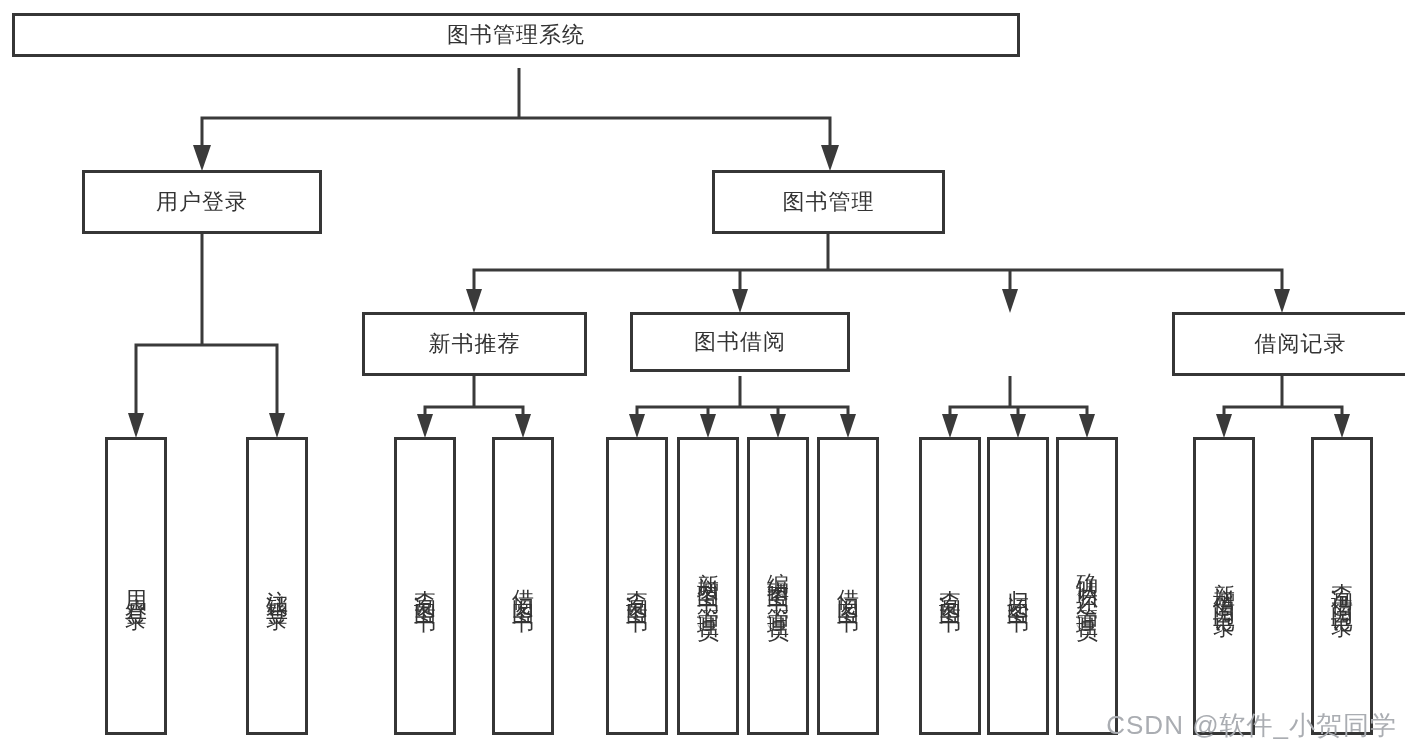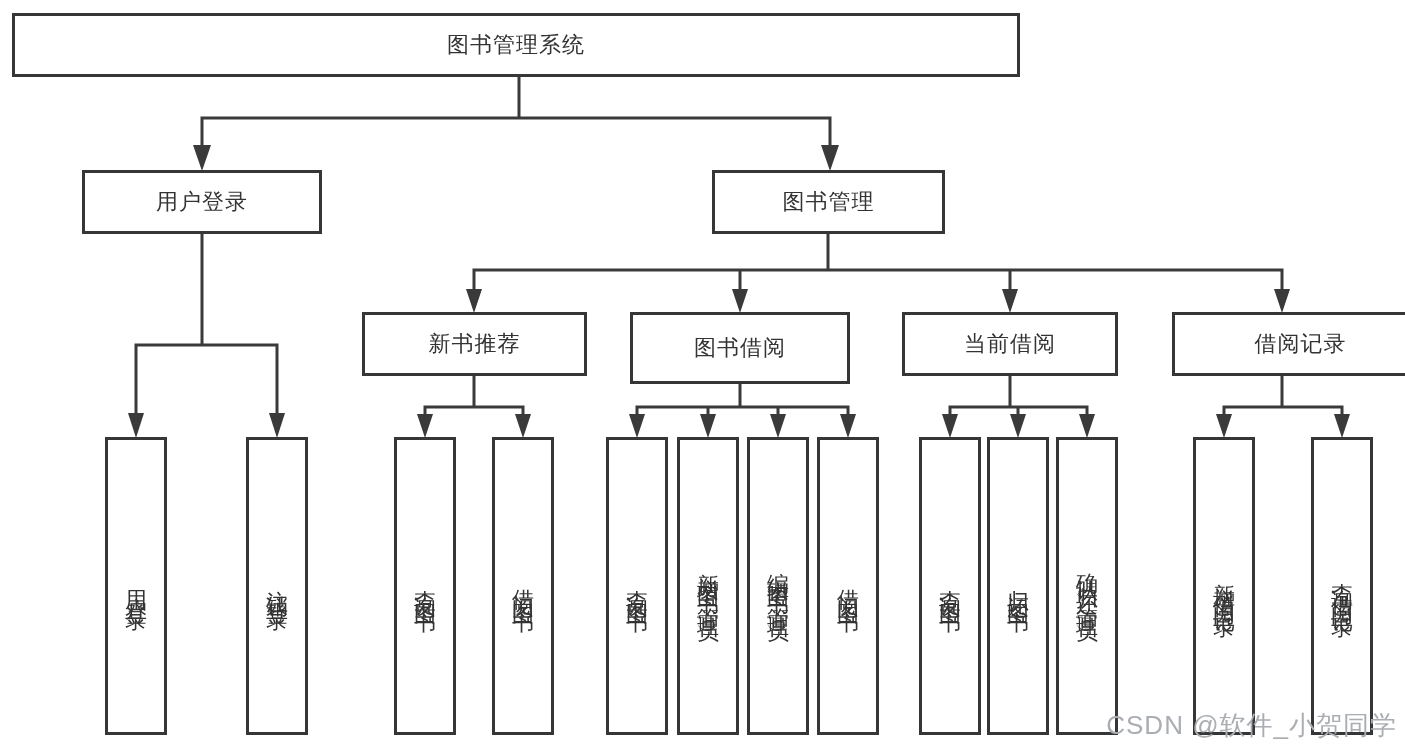--- a/index.html
+++ b/index.html
@@ -93,28 +93,27 @@
     <path d="M1010 376 V407 M948.5 407 H1088.5 M950 407 V417 M1018 407 V417 M1087 407 V417"></path>
     <polygon points="942,414 958,414 950,438"></polygon>
     <polygon points="1010,414 1026,414 1018,438"></polygon>
     <polygon points="1079,414 1095,414 1087,438"></polygon>
 
     <path d="M1282 376 V407 M1222.5 407 H1343.5 M1224 407 V417 M1342 407 V417"></path>
     <polygon points="1216,414 1232,414 1224,438"></polygon>
     <polygon points="1334,414 1350,414 1342,438"></polygon>
   </svg>
 
-  <div class="hbox" style="left:12px;top:13px;width:1008px;height:64px;">图书管理系统</div>
+  <div class="hbox" style="left:12px;top:13px;width:1008px;height:44px;">图书管理系统</div>
 
   <div class="hbox" style="left:82px;top:170px;width:240px;height:64px;">用户登录</div>
   <div class="hbox" style="left:362px;top:312px;width:225px;height:64px;">新书推荐</div>
 
   <div class="hbox" style="left:712px;top:170px;width:233px;height:64px;">图书管理</div>
-  <div class="hbox" style="left:630px;top:312px;width:220px;height:72px;">图书借阅</div>
-  <div class="hbox" style="left:902px;top:312px;width:216px;height:64px;">当前借阅</div>
+  <div class="hbox" style="left:630px;top:312px;width:220px;height:60px;">图书借阅</div>
   <div class="hbox" style="left:1172px;top:312px;width:257px;height:64px;">借阅记录</div>
 
   <div class="leaf" style="left:105px;">
     <span>用户登录</span>
   </div>
   <div class="leaf" style="left:246px;">
     <span>注销登录</span>
   </div>
 
   <div class="leaf" style="left:394px;">

